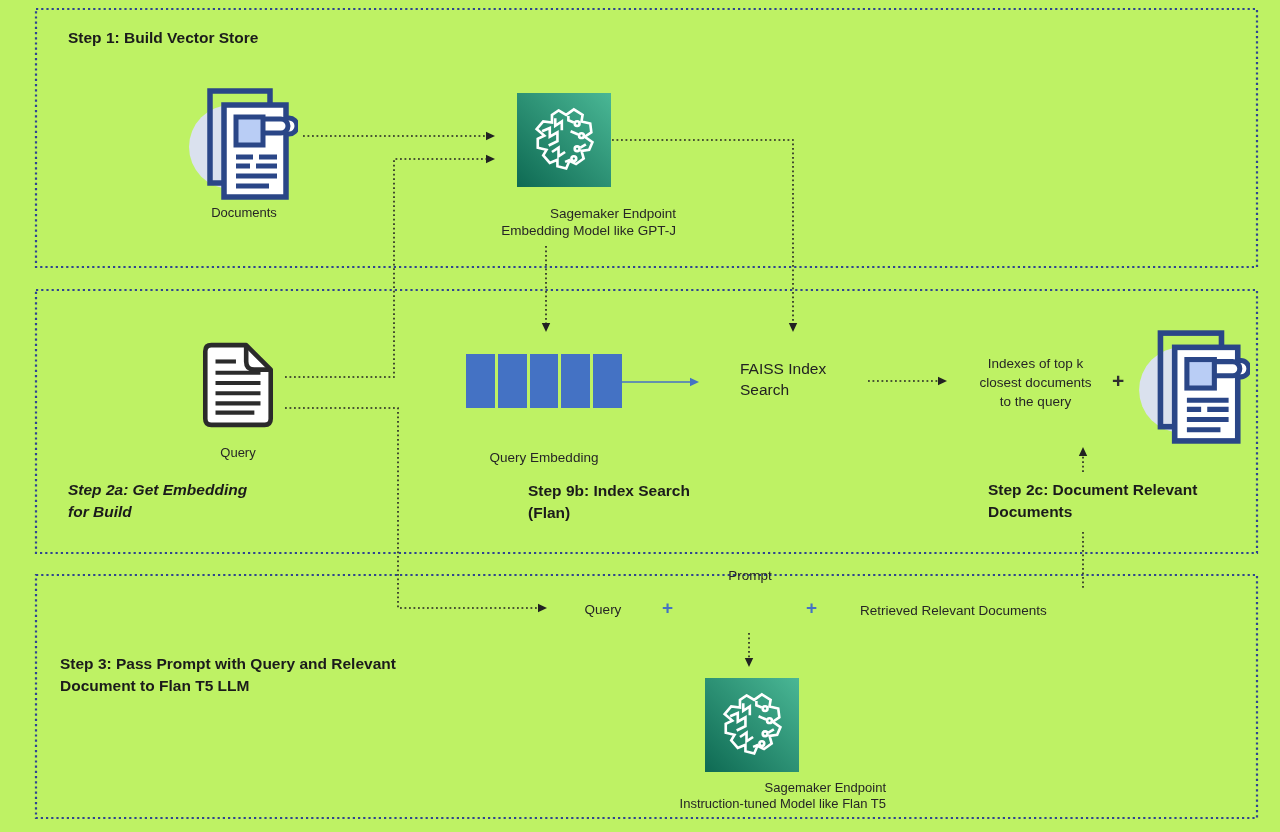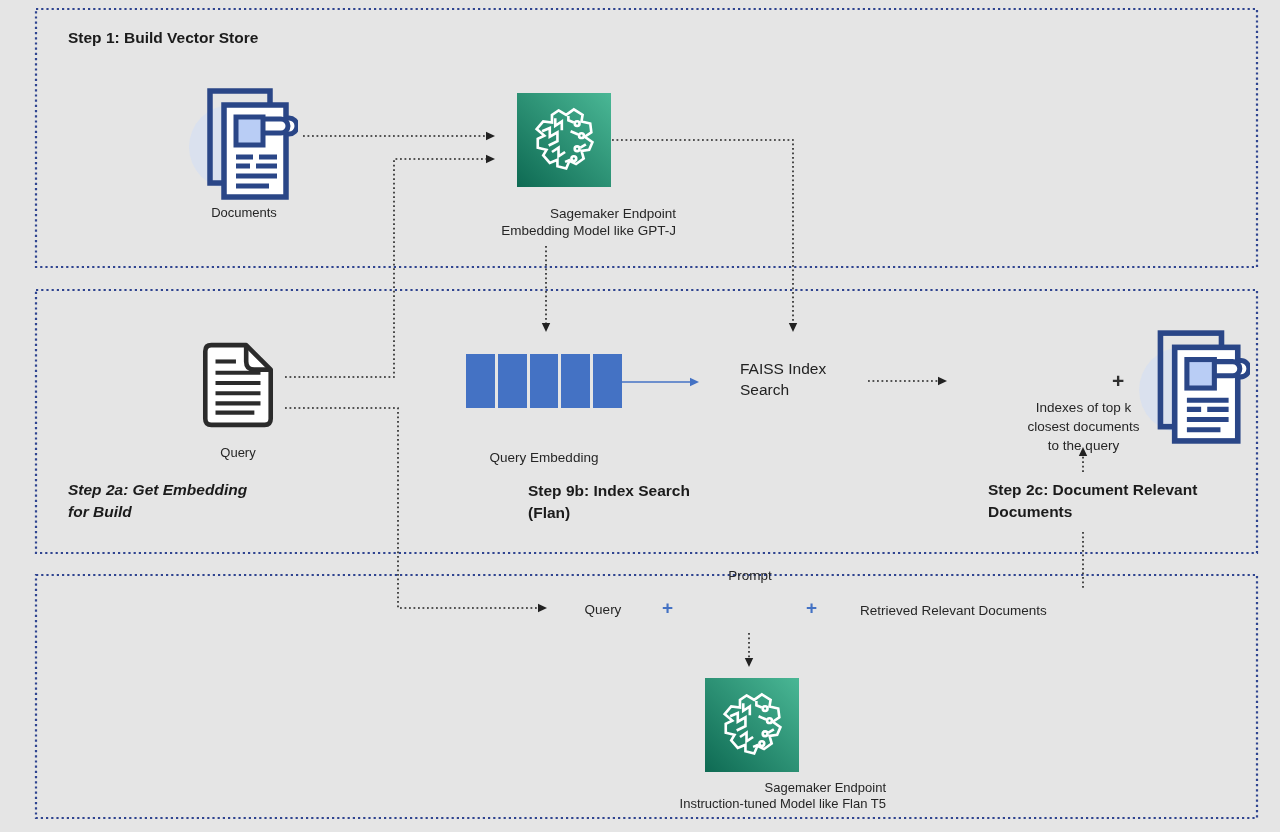--- a/index.html
+++ b/index.html
@@ -1,16 +1,16 @@
 <!DOCTYPE html>
 <html style="--accent: #4472C4; --border-navy: #2F4490; --doc-navy: #2A4687; --doc-fill: #B9CDF5; --circle-bg: #DAE1EE; --ink: #222222; --teal-dark: #0E6A53; --teal-light: #4AB795;"><head>
 <meta charset="utf-8">
 <style>
   html,body{margin:0;padding:0;background:#ffffff;}
-  #canvas{position:relative;width:1280px;height:832px;background:#e5e5e5;overflow:hidden;
+  #canvas{position:relative;width:1280px;height:832px;background:#bef264;overflow:hidden;
           font-family:"Liberation Sans", sans-serif;color:#222;}
   .abs{position:absolute;}
   .step-title{font-size:15.5px;font-weight:bold;color:#1b1b1b;line-height:22px;white-space:nowrap;}
   .label{font-size:13px;color:#262626;text-align:center;}
   .caption{font-size:13.5px;color:#262626;text-align:right;line-height:17px;}
   .plain{font-size:15.5px;color:#222;line-height:21px;white-space:nowrap;}
   .small-center{font-size:13.5px;color:#262626;text-align:center;line-height:19px;}
   .row-item{font-size:13.5px;color:#262626;text-align:center;white-space:nowrap;}
   .plus-blue{font-size:19px;font-weight:bold;color:var(--accent);line-height:19px;}
   .plus-black{font-size:21px;font-weight:600;color:#2f2f2f;line-height:21px;}
@@ -135,21 +135,21 @@
   <div class="abs step-title" style="left:528px;top:480px;">
     <span>Step 9b: Index Search</span><br>
     <span>(Flan)</span>
   </div>
 
   <div class="abs plain" style="left:740px;top:358px;">
     <span>FAISS Index</span><br>
     <span>Search</span>
   </div>
 
-  <div class="abs small-center" style="left:1006px;top:354px;width:155px;margin-top:44px;">
+  <div class="abs small-center" style="left:958px;top:354px;width:155px;">
     <span>Indexes of top k</span><br>
     <span>closest documents</span><br>
     <span>to the query</span>
   </div>
 
   <div class="abs plus-black" style="left:1112px;top:370px;">+</div>
 
   <div class="abs" style="left:1136px;top:327px;">
     <svg width="114" height="118" viewBox="0 0 112 116">
       <circle cx="45" cy="62" r="42" fill="var(--circle-bg)"></circle>
@@ -165,20 +165,24 @@
         <path d="M50,101 H83"></path>
       </g>
     </svg>
   </div>
 
   <div class="abs step-title" style="left:988px;top:479px;">
     <span>Step 2c: Document Relevant</span><br>
     <span>Documents</span>
   </div>
 
+  <div class="abs step-title" style="left:60px;top:653px;">
+    <span>Step 3: Pass Prompt with Query and Relevant</span><br>
+    <span>Document to Flan T5 LLM</span>
+  </div>
 
   <div class="abs row-item" style="left:567px;top:602px;width:72px;">Query</div>
   <div class="abs plus-blue" style="left:662px;top:598px;">+</div>
   <div class="abs row-item" style="left:711px;top:568px;width:78px;">Prompt</div>
   <div class="abs plus-blue" style="left:806px;top:598px;">+</div>
   <div class="abs row-item" style="left:860px;top:603px;">Retrieved Relevant Documents</div>
 
   <div class="abs sm-icon" style="left:705px;top:678px;">
     <svg width="70" height="70" viewBox="0 0 64 64" fill="none" stroke="#ffffff" stroke-width="2.4">
       <path d="M27,5 L34,9 L41,4 L49,9 L48,15 L56,17 L57,25 L51,29 L58,34 L55,41 L48,42 L50,49 L43,54 L37,51 L34,58 L26,56 L26,50 L19,53 L13,46 L16,41 L8,39 L8,31 L14,28 L7,22 L13,15 L21,16 L21,9 Z"></path>

